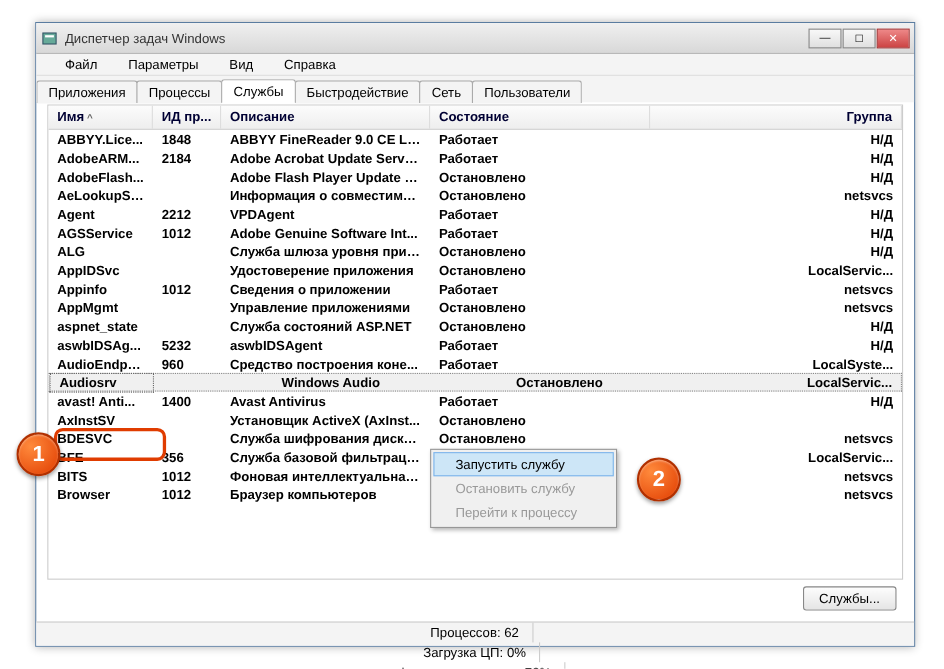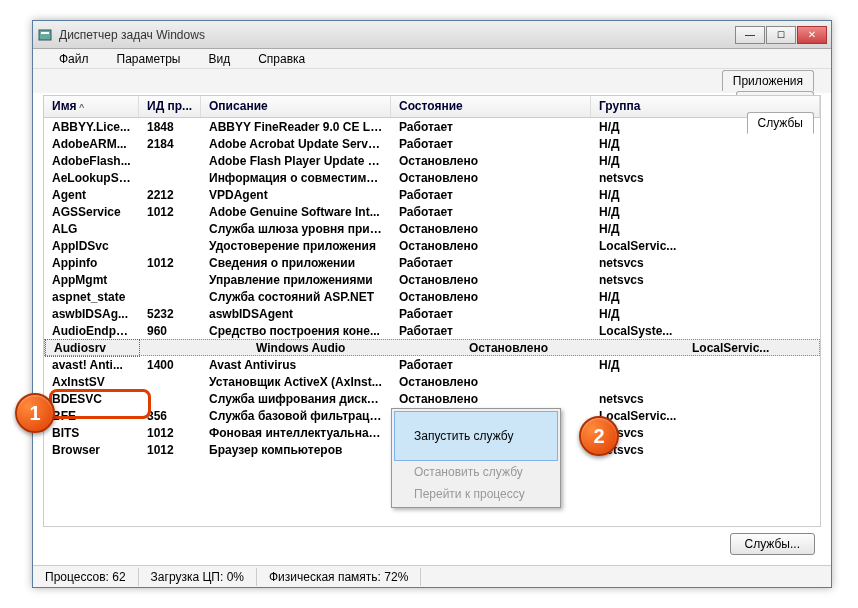--- a/index.html
+++ b/index.html
@@ -13,45 +13,45 @@
 .winbtn { width: 30px; height: 18px; border: 1px solid #888; background: linear-gradient(#f8f8f8,#e0e0e0); display: flex; align-items: center; justify-content: center; font-size: 10px; }
 .winbtn.close { background: linear-gradient(#e88,#c44); color: #fff; border-color: #a33; }
 .winbtn.close::before { content: "✕"; font-size: 10px; }
 .winbtn.min::before { content: "—"; }
 .winbtn.max { font-size: 9px; }
 .winbtn.max::before { content: "☐"; }
 
 .menubar { height: 20px; display: flex; align-items: center; padding: 0 6px; background: #f4f4f4; border-bottom: 1px solid #ddd; }
 .menuitem { padding: 2px 8px; cursor: default; margin-left: 12px; }
 
-.tabbar { height: 24px; display: flex; align-items: flex-end; padding: 0 18px; background: #f4f4f4; flex-direction: column; }
+.tabbar { height: 24px; display: flex; align-items: flex-end; padding: 0 0; background: #f4f4f4; }
 .tab { padding: 3px 10px; border: 1px solid #aaa; border-bottom: none; background: #f4f4f4; margin-right: -1px; border-radius: 3px 3px 0 0; position: relative; top: 1px; }
 .tab.active { background: #fff; z-index: 2; border-bottom: 1px solid #fff; }
 
 .content { position: absolute; left: 10px; right: 10px; top: 74px; bottom: 60px; border: 1px solid #ccc; background: #fff; font-weight: bold; }
 .listview { width: 100%; height: 100%; overflow: hidden; position: relative; }
 .lv-header { display: flex; height: 22px; background: linear-gradient(#fcfcfc,#eee); border-bottom: 1px solid #ccc; }
 .lv-col { padding: 3px 8px; border-right: 1px solid #ddd; color: #003; overflow: hidden; white-space: nowrap; }
 .lv-col.sorted::after { content: " ^"; font-size: 9px; color: #666; }
-.c-name { width: 95px; } .c-pid { width: 62px; } .c-desc { width: 190px; } .c-state { width: 200px; } .c-group { flex: 1; }
+.c-name { width: 95px; } .c-pid { width: 62px; } .c-desc { width: 190px; } .c-state { width: 200px; } .c-group { flex: 1; text-align: right; }
 .lv-body { overflow-y: scroll; height: calc(100% - 22px); }
 .lv-row { display: flex; height: 17px; align-items: center; }
 .lv-row.selected { background: #f0f0f0; border: 1px dotted #888; gap: 23px; }
 .lv-row.selected .lv-cell.c-name { border: 1px dotted #666; }
 .lv-cell { padding: 1px 8px; overflow: hidden; white-space: nowrap; text-overflow: ellipsis; color: #000; }
 
 .bottom-btn-row { position: absolute; right: 16px; bottom: 32px; }
 .btn { padding: 3px 14px; border: 1px solid #888; background: linear-gradient(#fdfdfd,#e5e5e5); border-radius: 3px; }
 
-.statusbar { position: absolute; left: 0; right: 0; bottom: 0; height: 22px; border-top: 1px solid #ccc; display: flex; align-items: center; background: #f4f4f4; }
+.statusbar { position: absolute; left: 0; right: 0; bottom: 0; height: 22px; border-top: 1px solid #ccc; display: flex; align-items: center; background: #f4f4f4; flex-direction: column; }
 .status-cell { padding: 2px 12px; border-right: 1px solid #ccc; }
 
 .context-menu { position: absolute; left: 391px; top: 408px; width: 170px; background: #f0f0f0; border: 1px solid #979797; box-shadow: 2px 2px 4px rgba(0,0,0,0.3); padding: 2px; z-index: 50; }
 .cm-item { padding: 4px 20px; color: #000; }
-.cm-item.selected { background: #cde6f7; border: 1px solid #7eb4ea; padding: 17px 19px; }
+.cm-item.selected { background: #cde6f7; border: 1px solid #7eb4ea; padding: 3px 19px; }
 .cm-item.disabled { color: #999; }
 
 .callout { position: absolute; width: 40px; height: 40px; border-radius: 50%; display: flex; align-items: center; justify-content: center; color: #fff; font-size: 20px; font-weight: bold; box-shadow: 0 2px 4px rgba(0,0,0,0.4), inset 0 1px 2px rgba(255,255,255,0.4); z-index: 60; }
 .callout-1 { left: 15px; top: 393px; background: radial-gradient(circle at 30% 30%, #ff8a3c, #e03c00); border: 2px solid #b03000; }
 .callout-2 { left: 579px; top: 416px; background: radial-gradient(circle at 30% 30%, #ff8a3c, #e03c00); border: 2px solid #b03000; }
 .highlight-box { position: absolute; border: 3px solid #e03c00; border-radius: 8px; z-index: 55; pointer-events: none; }
 .hl-1 { left: 49px; top: 389px; width: 102px; height: 30px; }
 </style>
 </head>
 <body>

